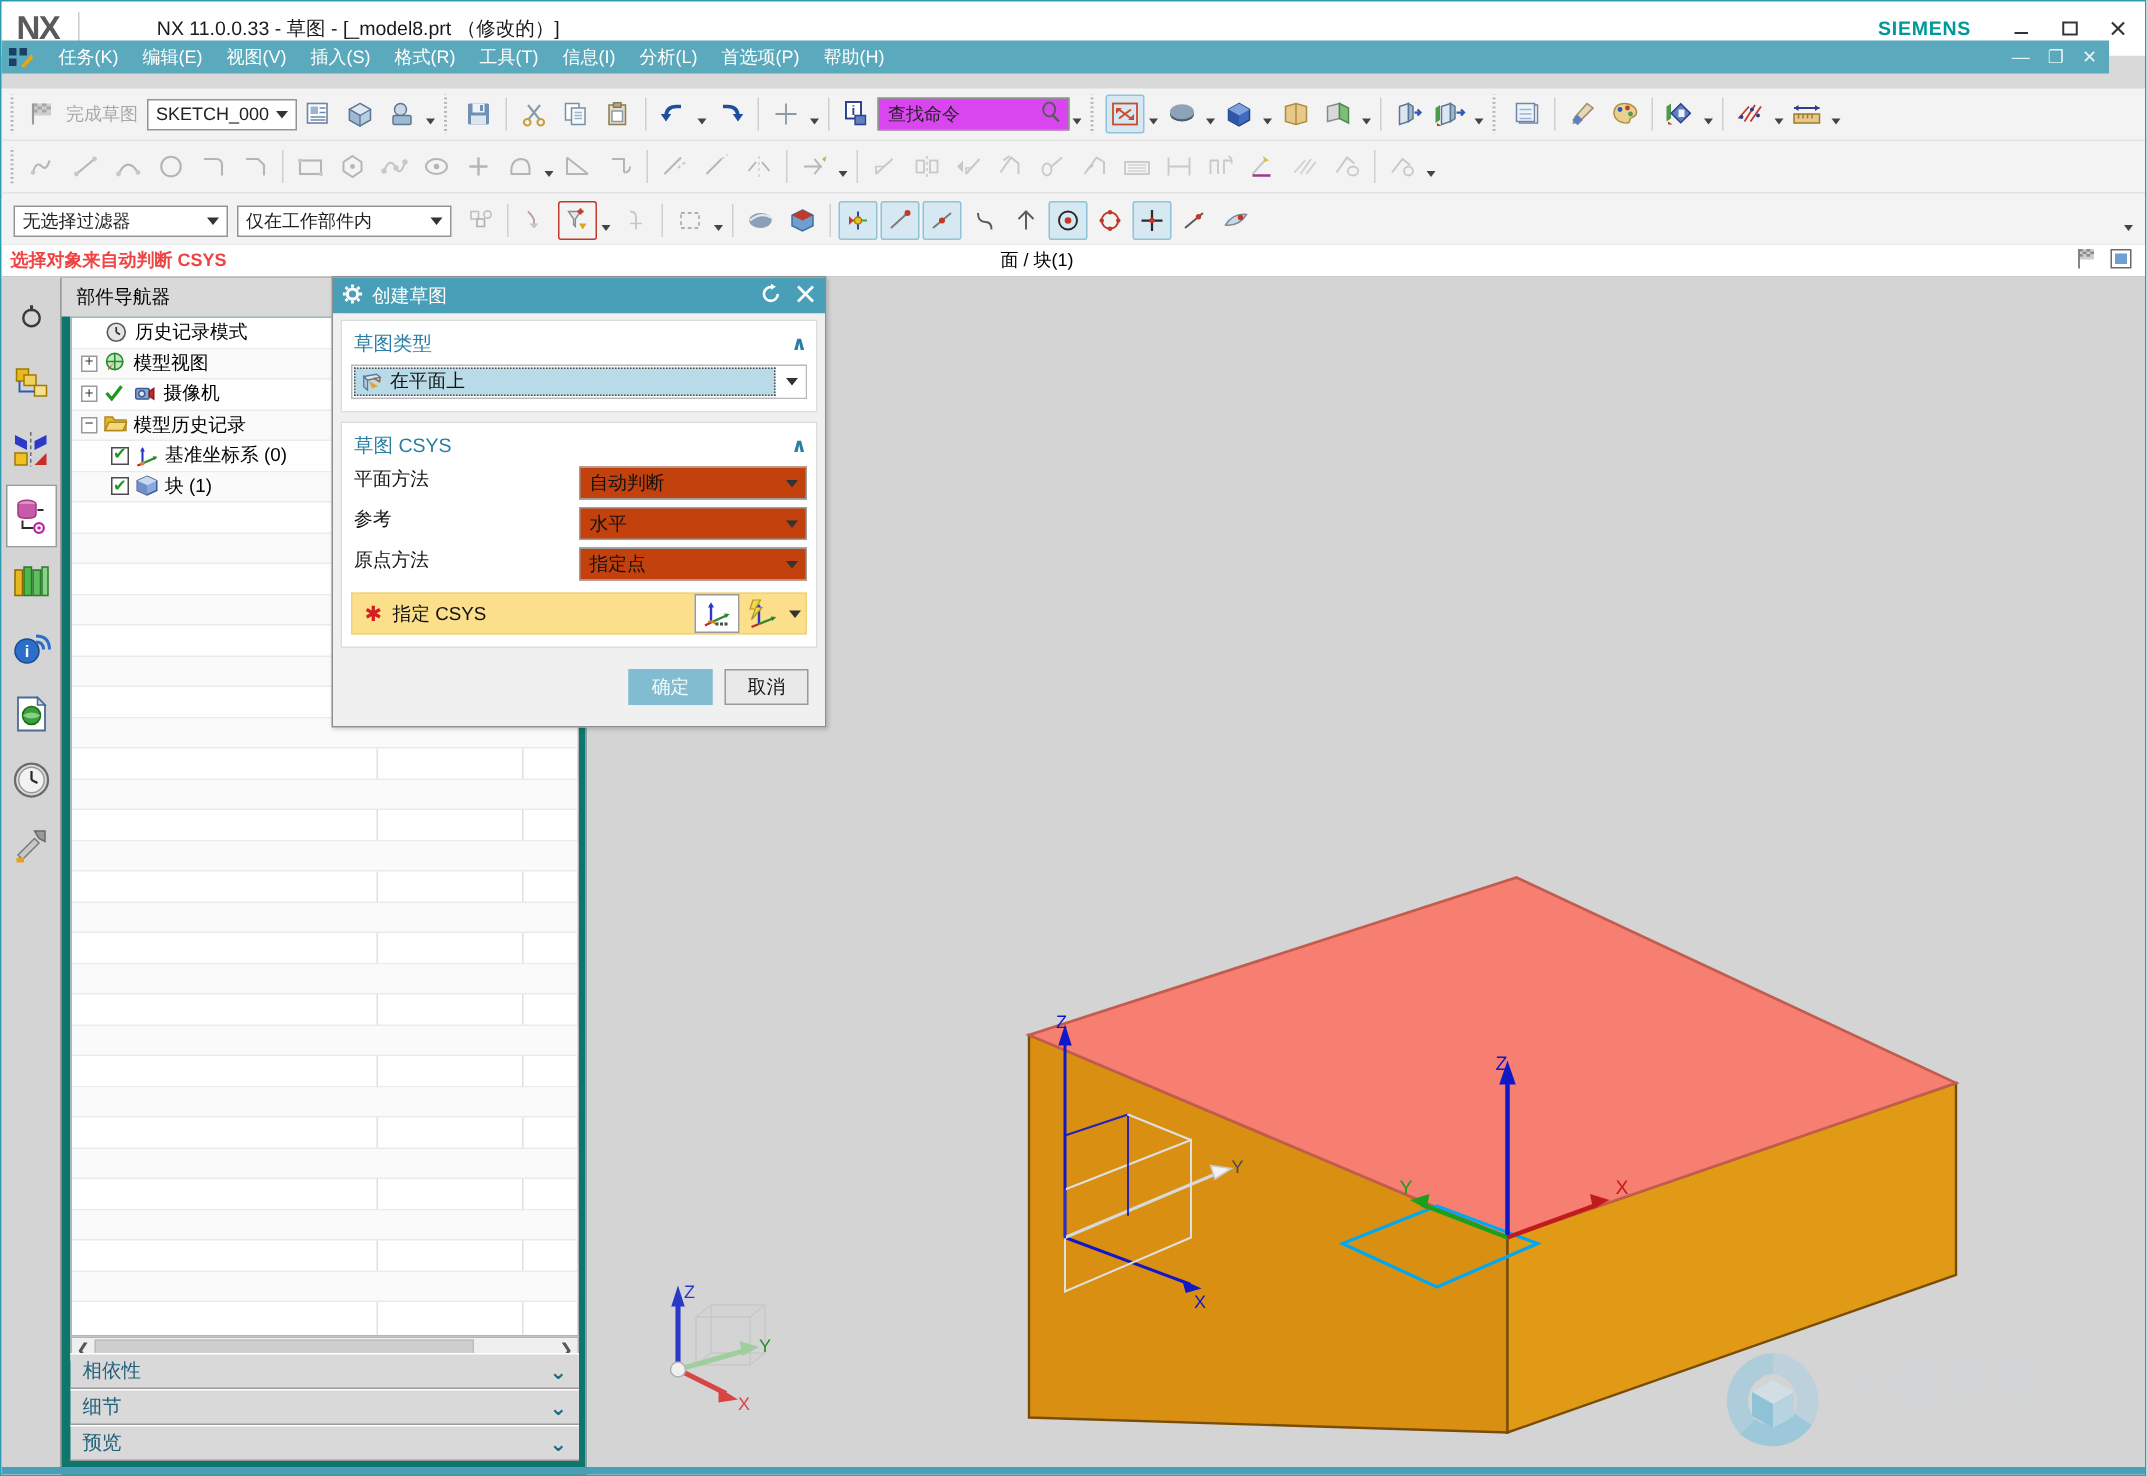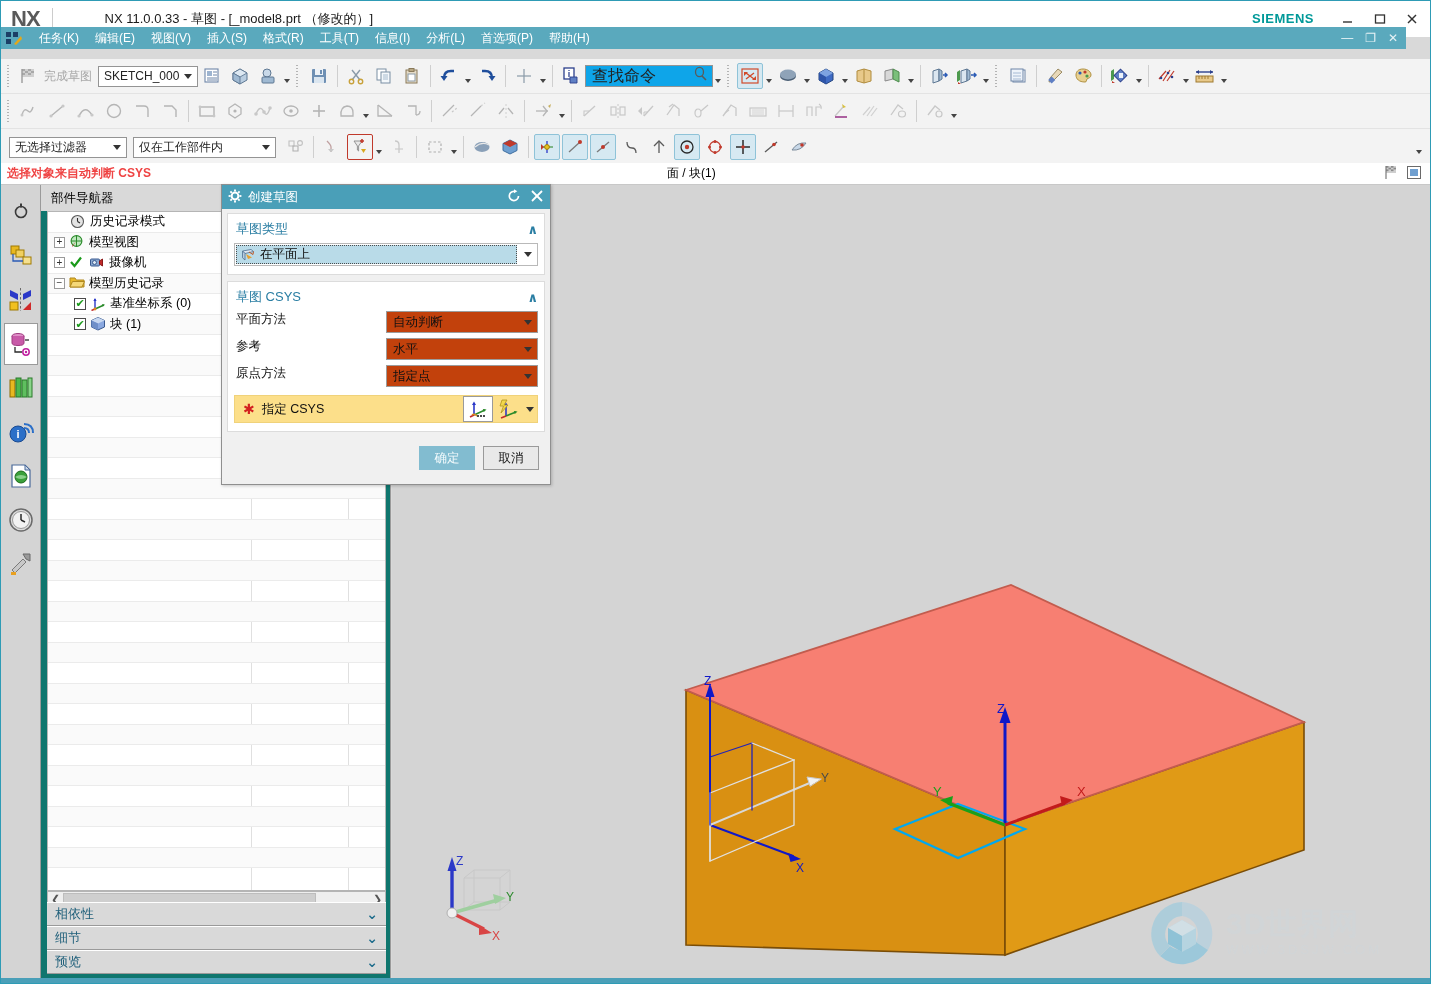--- a/index.html
+++ b/index.html
@@ -110,22 +110,22 @@
   }
   .tb-combo .cv { flex: 1; white-space: nowrap; overflow: hidden; }
   .tb-combo .cb {
     width: 15px; height: 17px; display: flex; align-items: center; justify-content: center;
   }
   .tb-combo .cb::after {
     content: ""; border-left: 4px solid transparent; border-right: 4px solid transparent;
     border-top: 5px solid #333;
   }
   .search-box {
-    height: 22px; width: 128px; border: 1px solid #949494; background: #0ea5e9;
-    display: flex; align-items: center; padding: 0 3px 0 6px; font-size: 16px; color: #222;
+    height: 22px; width: 128px; border: 1px solid #949494; background: #d946ef;
+    display: flex; align-items: center; padding: 0 3px 0 6px; font-size: 12px; color: #222;
   }
   .search-box .sv { flex: 1; }
 
   
   .selbar {
     position: absolute; left: 0; top: 131px; width: 1429px; height: 30px;
     background: #f3f3f3; display: flex; align-items: center; padding-left: 4px;
   }
 
   
@@ -821,21 +821,21 @@
         <svg width="22" height="18" viewBox="0 0 22 18">
             <path d="M4 13 L11 4 L16 8" fill="none" stroke="#c8c8c8" stroke-width="1.3"></path>
             <circle cx="15" cy="12" r="3" fill="none" stroke="#c8c8c8" stroke-width="1.2"></circle>
           </svg>
       </div>
       <div class="tcaret"></div>
     </div>
   </div>
 
   <div class="selbar">
-    <div class="tb-combo" style="width:118px; margin-left:4px;">
+    <div class="tb-combo" style="width:143px; margin-left:4px;">
       <span class="cv">无选择过滤器</span>
       <span class="cb"></span>
     </div>
     <div class="tb-combo" style="width:143px; margin-left:6px;">
       <span class="cv">仅在工作部件内</span>
       <span class="cb"></span>
     </div>
     <div class="tbtn" style="margin-left:6px">
       <svg width="20" height="18" viewBox="0 0 20 18">
         <path d="M4 3 L9 3 L9 8 L4 8 Z" fill="none" stroke="#c0c0c0" stroke-width="1.1"></path>

